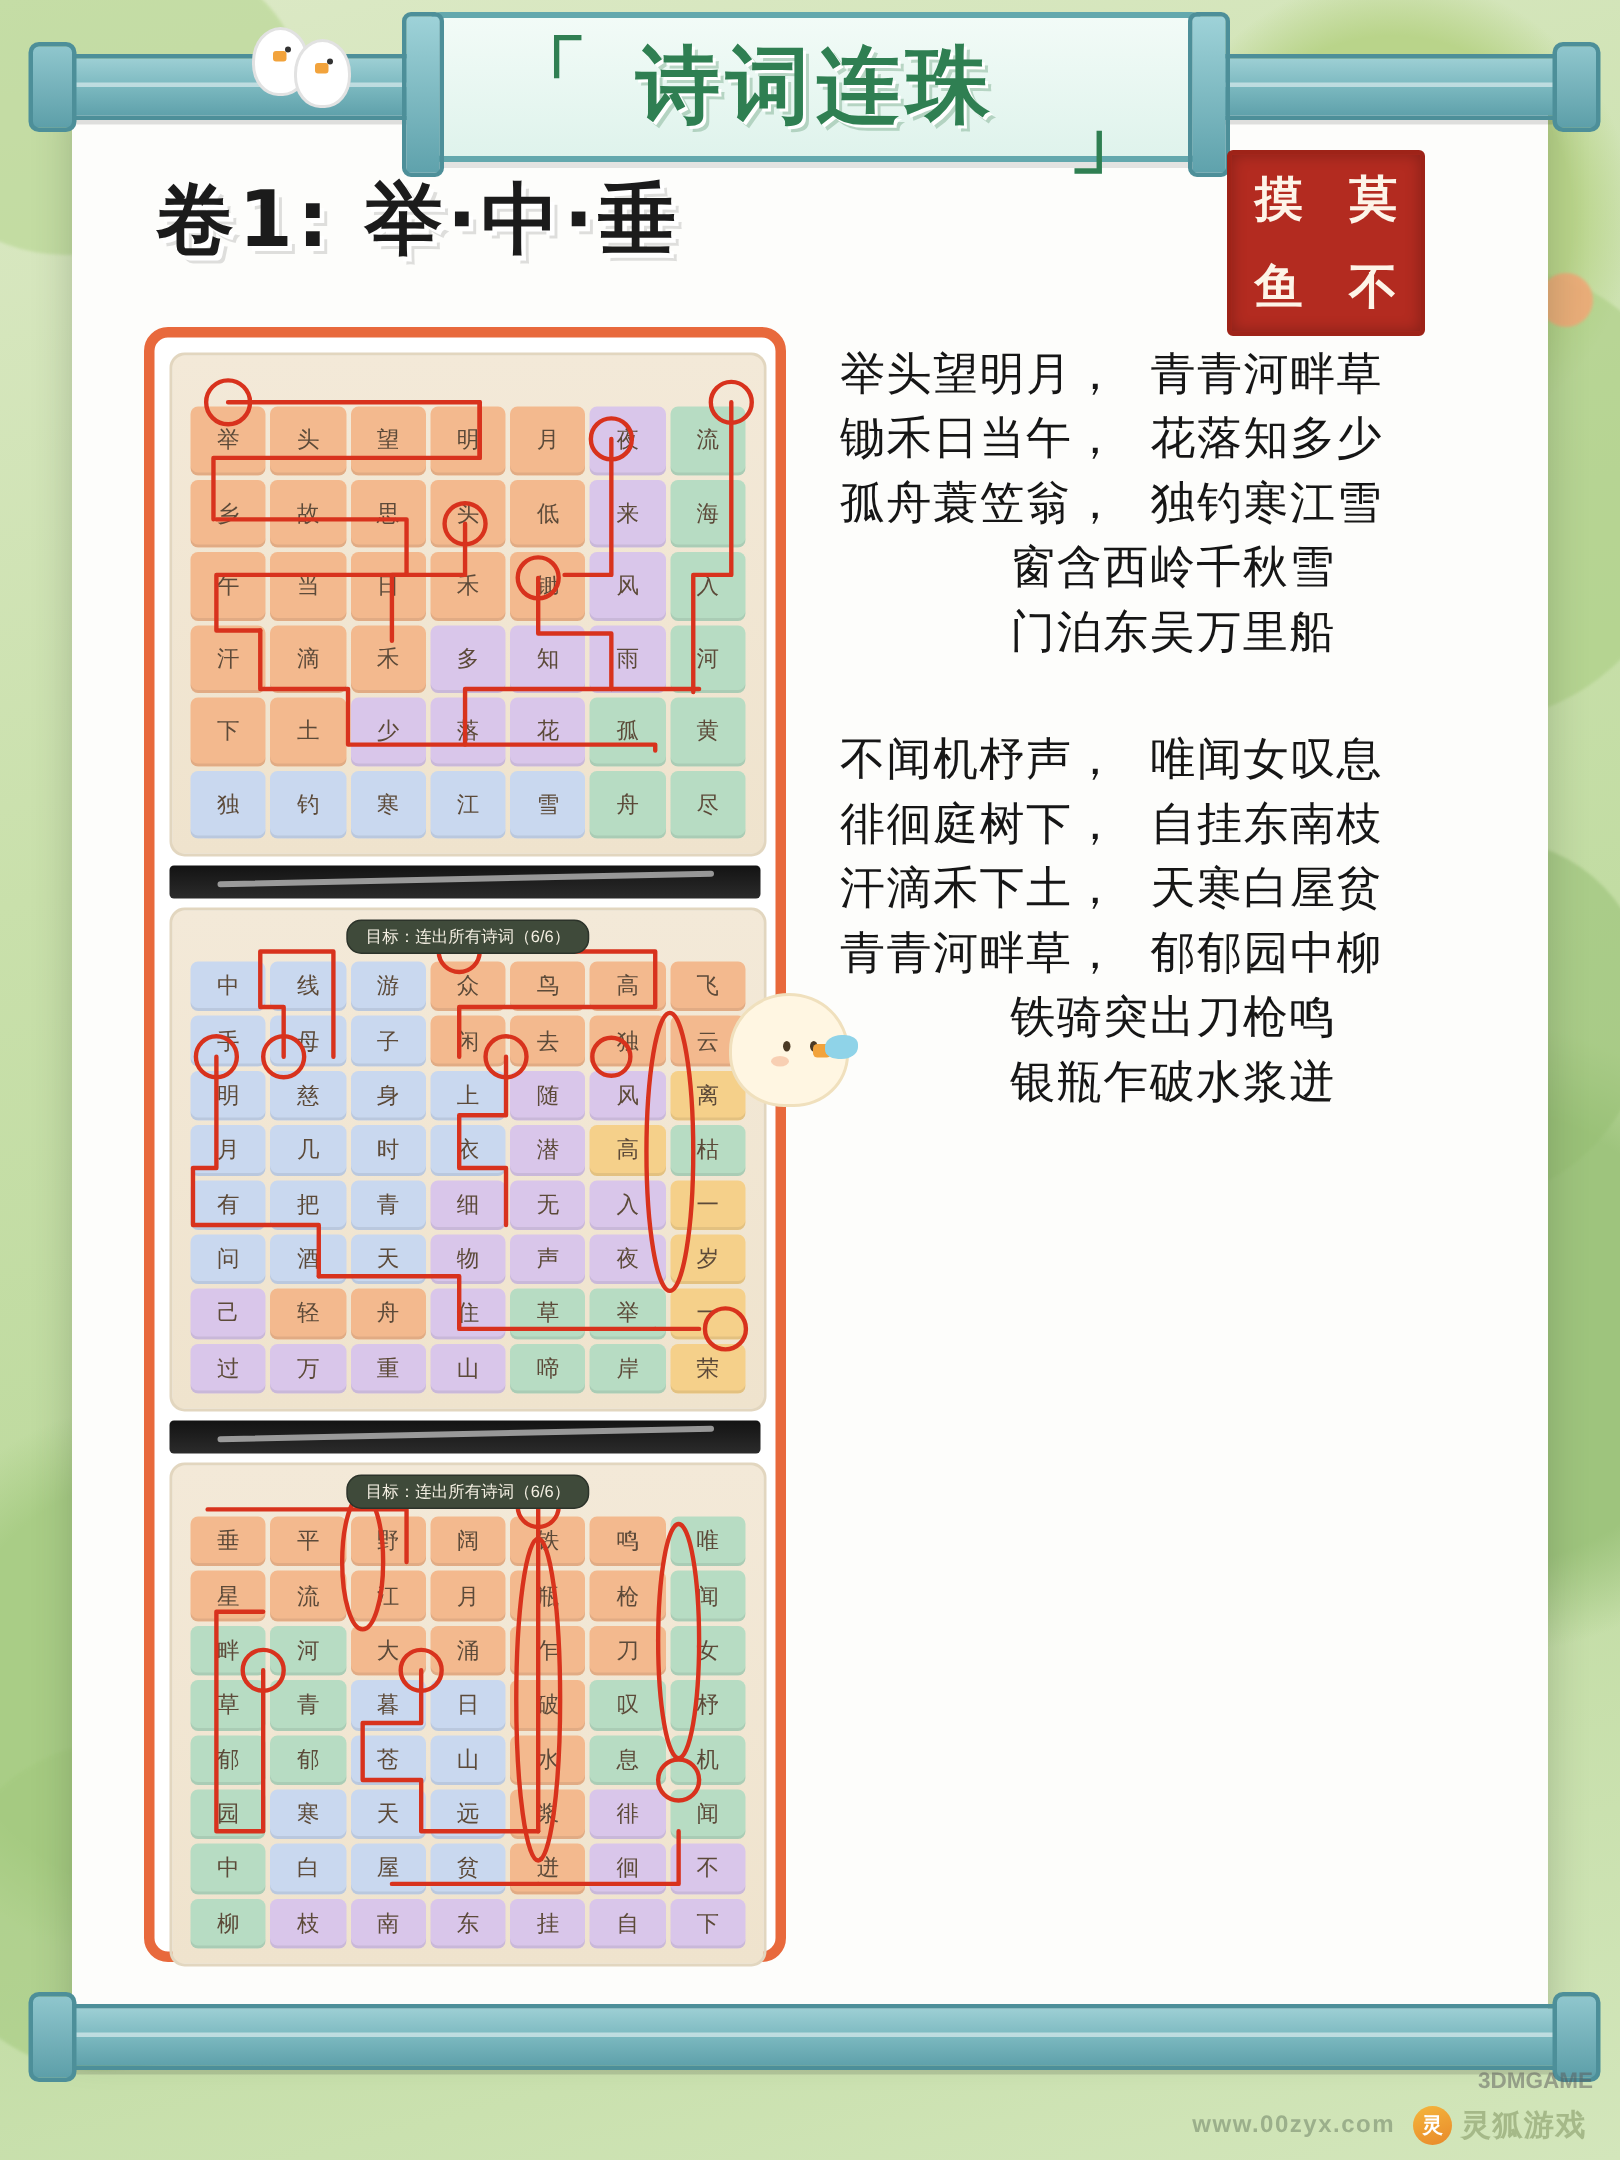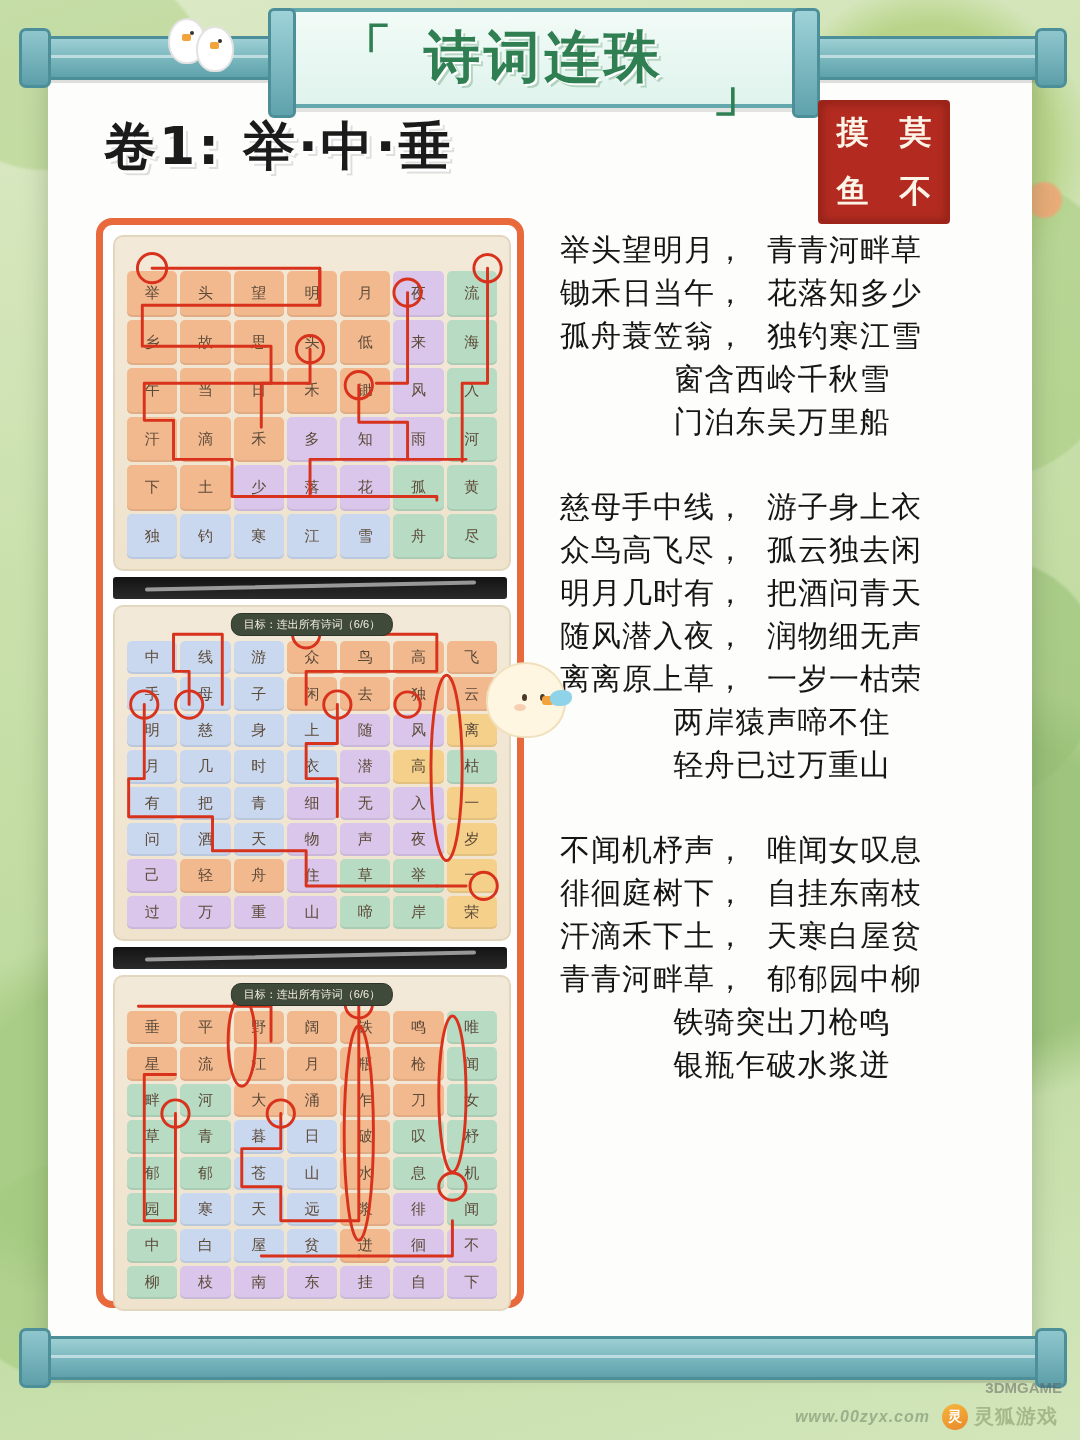--- a/index.html
+++ b/index.html
@@ -157,21 +157,21 @@
   }
   .wm-badge{
     width:26px;height:26px;border-radius:50%;
     background:linear-gradient(160deg,#f5b63c,#e8892b);
     display:flex;align-items:center;justify-content:center;
     color:#fff;font-size:14px;font-weight:700;
   }
   .wm-brand .txt{font-size:20px;font-weight:700;color:rgba(150,170,120,.75);letter-spacing:1px;}
   .wm-site{
     position:absolute;right:150px;bottom:14px;font-size:16px;font-weight:700;
-    color:rgba(120,140,110,.6);letter-spacing:1px;font-style:italic;
+    color:rgba(120,140,110,.6);letter-spacing:1px;
   }
 </style>
 </head>
 <body>
 
 <div class="bg">
   <div class="bg-blob leafy" style="left:-60px;top:-40px;width:260px;height:210px;background:#b3d48c;"></div>
   <div class="bg-blob leafy" style="right:-50px;top:180px;width:240px;height:300px;background:#a8cc80;"></div>
   <div class="bg-blob leafy" style="right:-20px;top:560px;width:200px;height:240px;background:#97bf74;"></div>
   <div class="bg-blob leafy" style="left:-40px;bottom:60px;width:260px;height:220px;background:#a3c97e;"></div>
@@ -444,29 +444,20 @@
 </div>
 
 <div class="poems">
   <div class="poem-block" id="pb0">
       <div class="poem-line">举头望明月，  青青河畔草</div>
       <div class="poem-line">锄禾日当午，  花落知多少</div>
       <div class="poem-line">孤舟蓑笠翁，  独钓寒江雪</div>
       <div class="poem-line center">窗含西岭千秋雪</div>
       <div class="poem-line center">门泊东吴万里船</div>
     </div>
-  <div class="poem-block" id="pb1">
-      <div class="poem-line">慈母手中线，  游子身上衣</div>
-      <div class="poem-line">众鸟高飞尽，  孤云独去闲</div>
-      <div class="poem-line">明月几时有，  把酒问青天</div>
-      <div class="poem-line">随风潜入夜，  润物细无声</div>
-      <div class="poem-line">离离原上草，  一岁一枯荣</div>
-      <div class="poem-line center">两岸猿声啼不住</div>
-      <div class="poem-line center">轻舟已过万重山</div>
-    </div>
   <div class="poem-block" id="pb2">
       <div class="poem-line">不闻机杼声，  唯闻女叹息</div>
       <div class="poem-line">徘徊庭树下，  自挂东南枝</div>
       <div class="poem-line">汗滴禾下土，  天寒白屋贫</div>
       <div class="poem-line">青青河畔草，  郁郁园中柳</div>
       <div class="poem-line center">铁骑突出刀枪鸣</div>
       <div class="poem-line center">银瓶乍破水浆迸</div>
     </div>
 </div>
 

